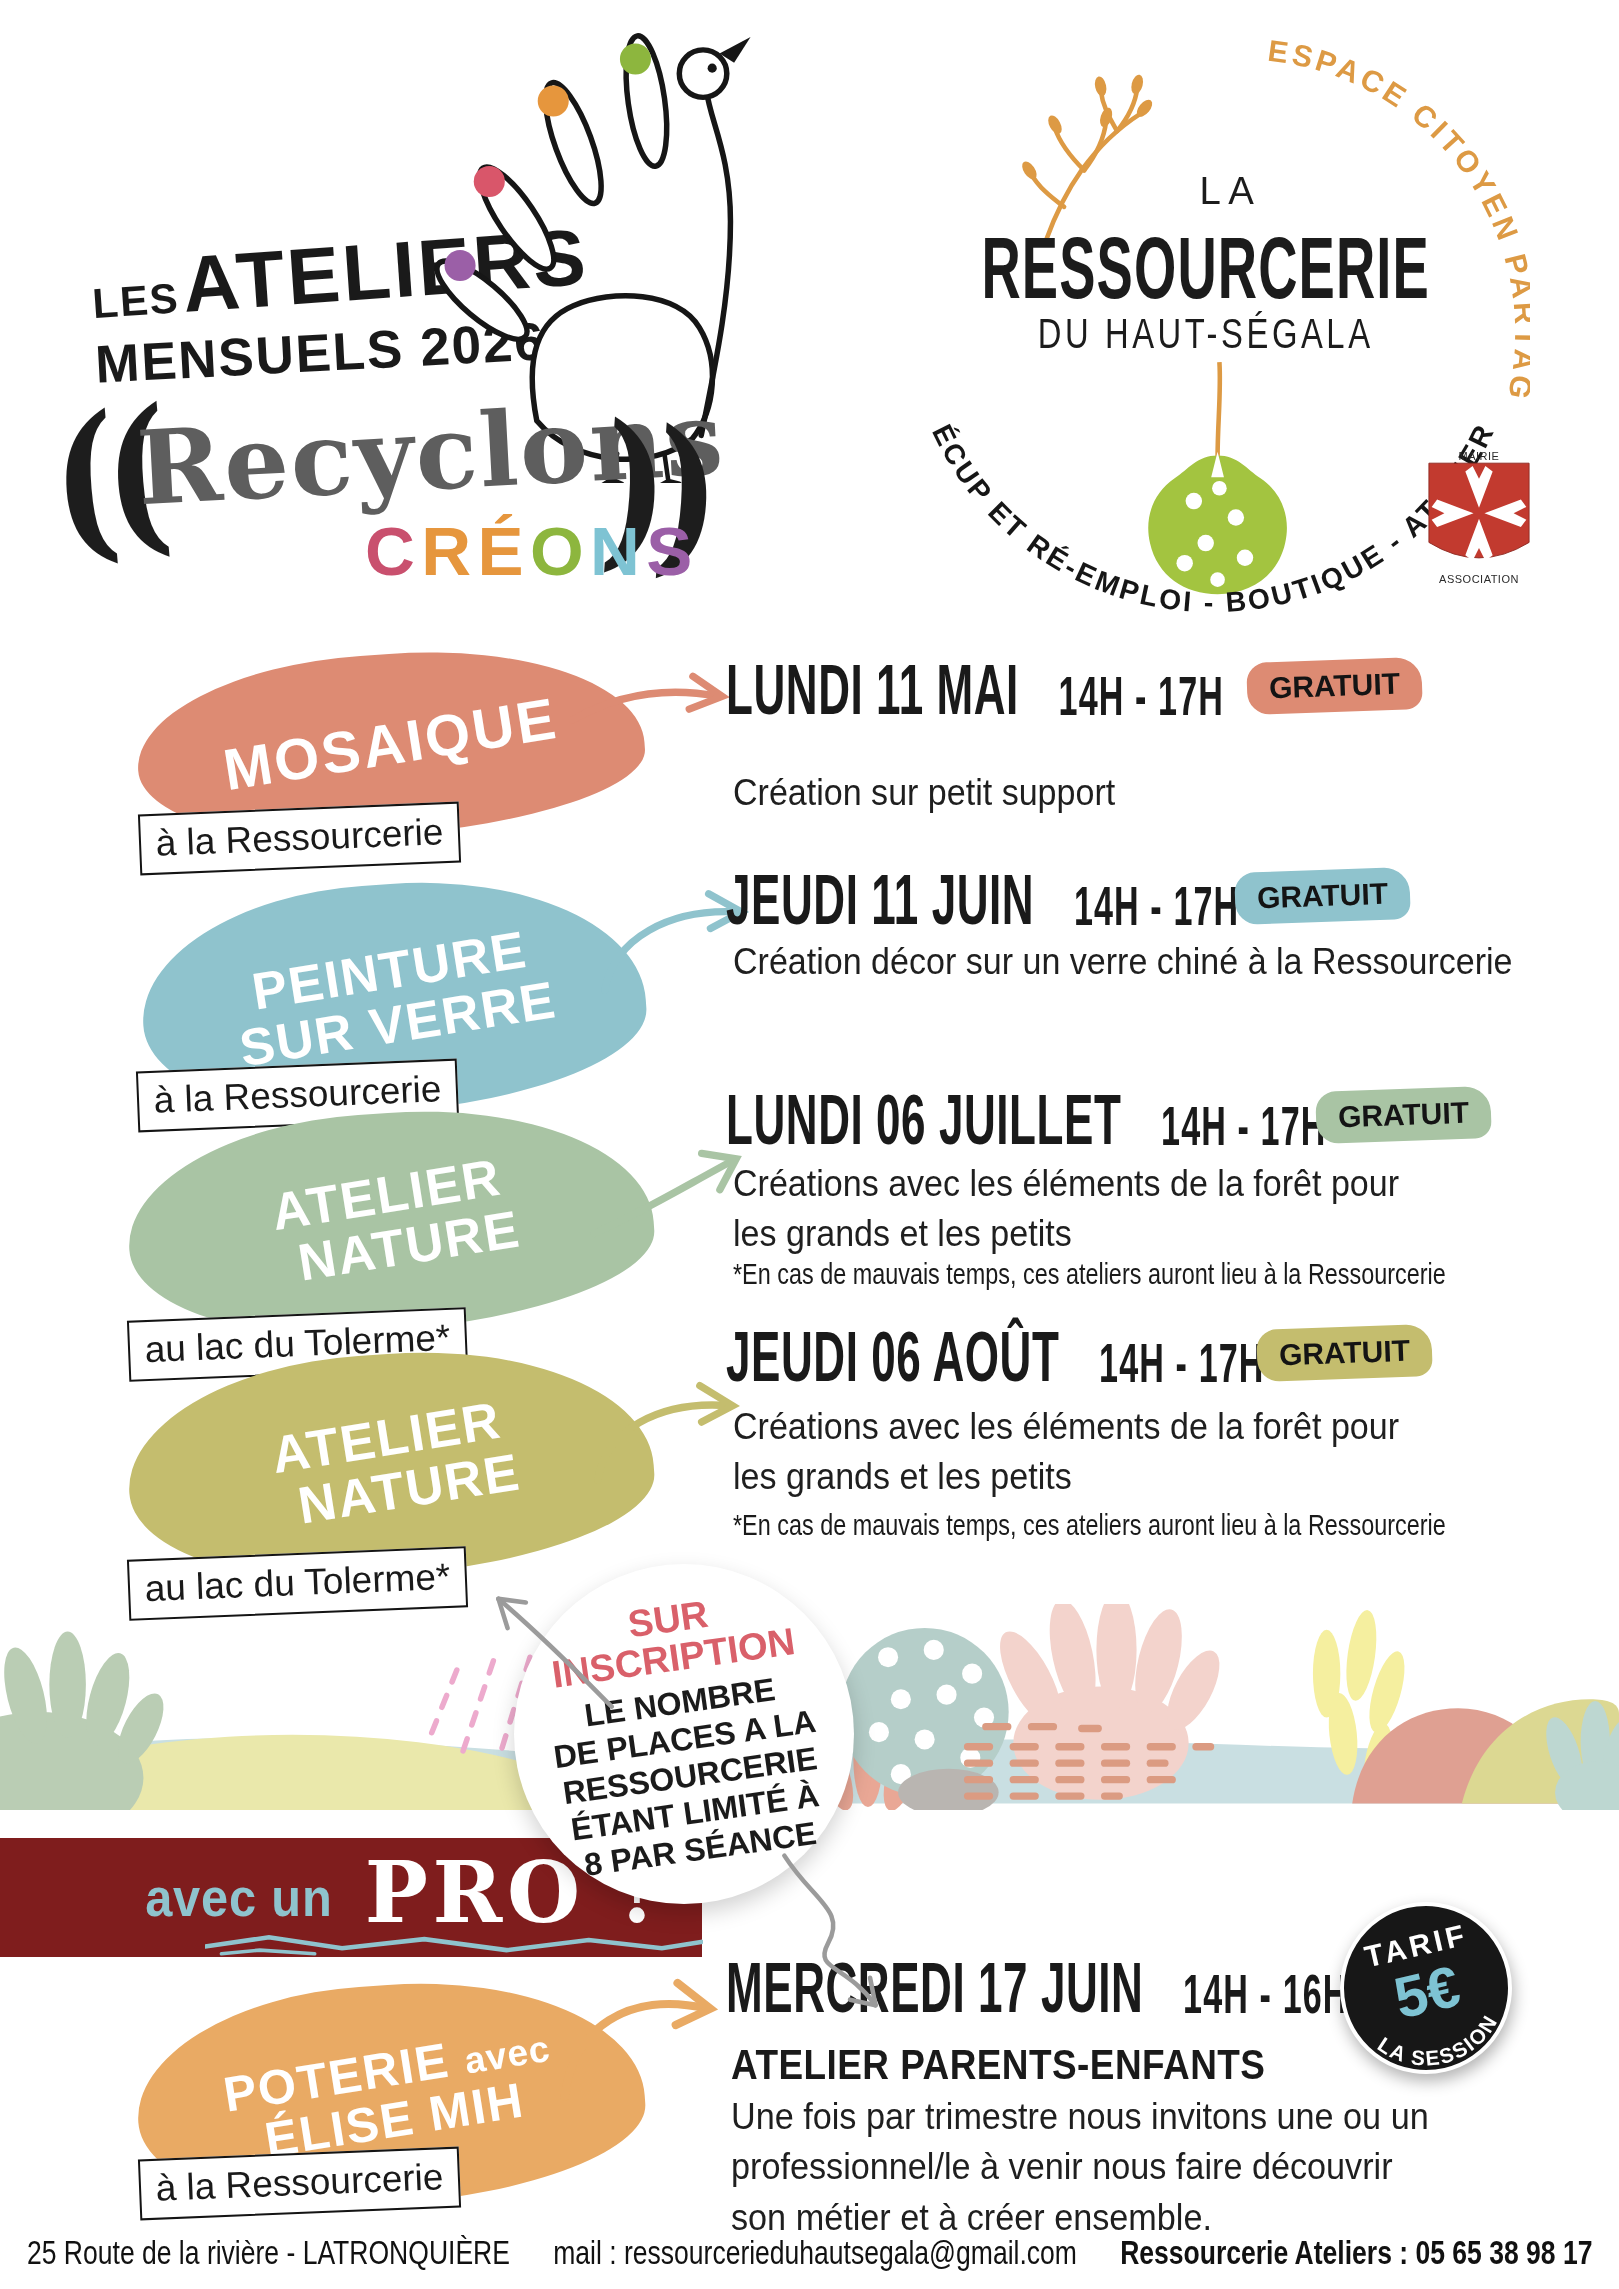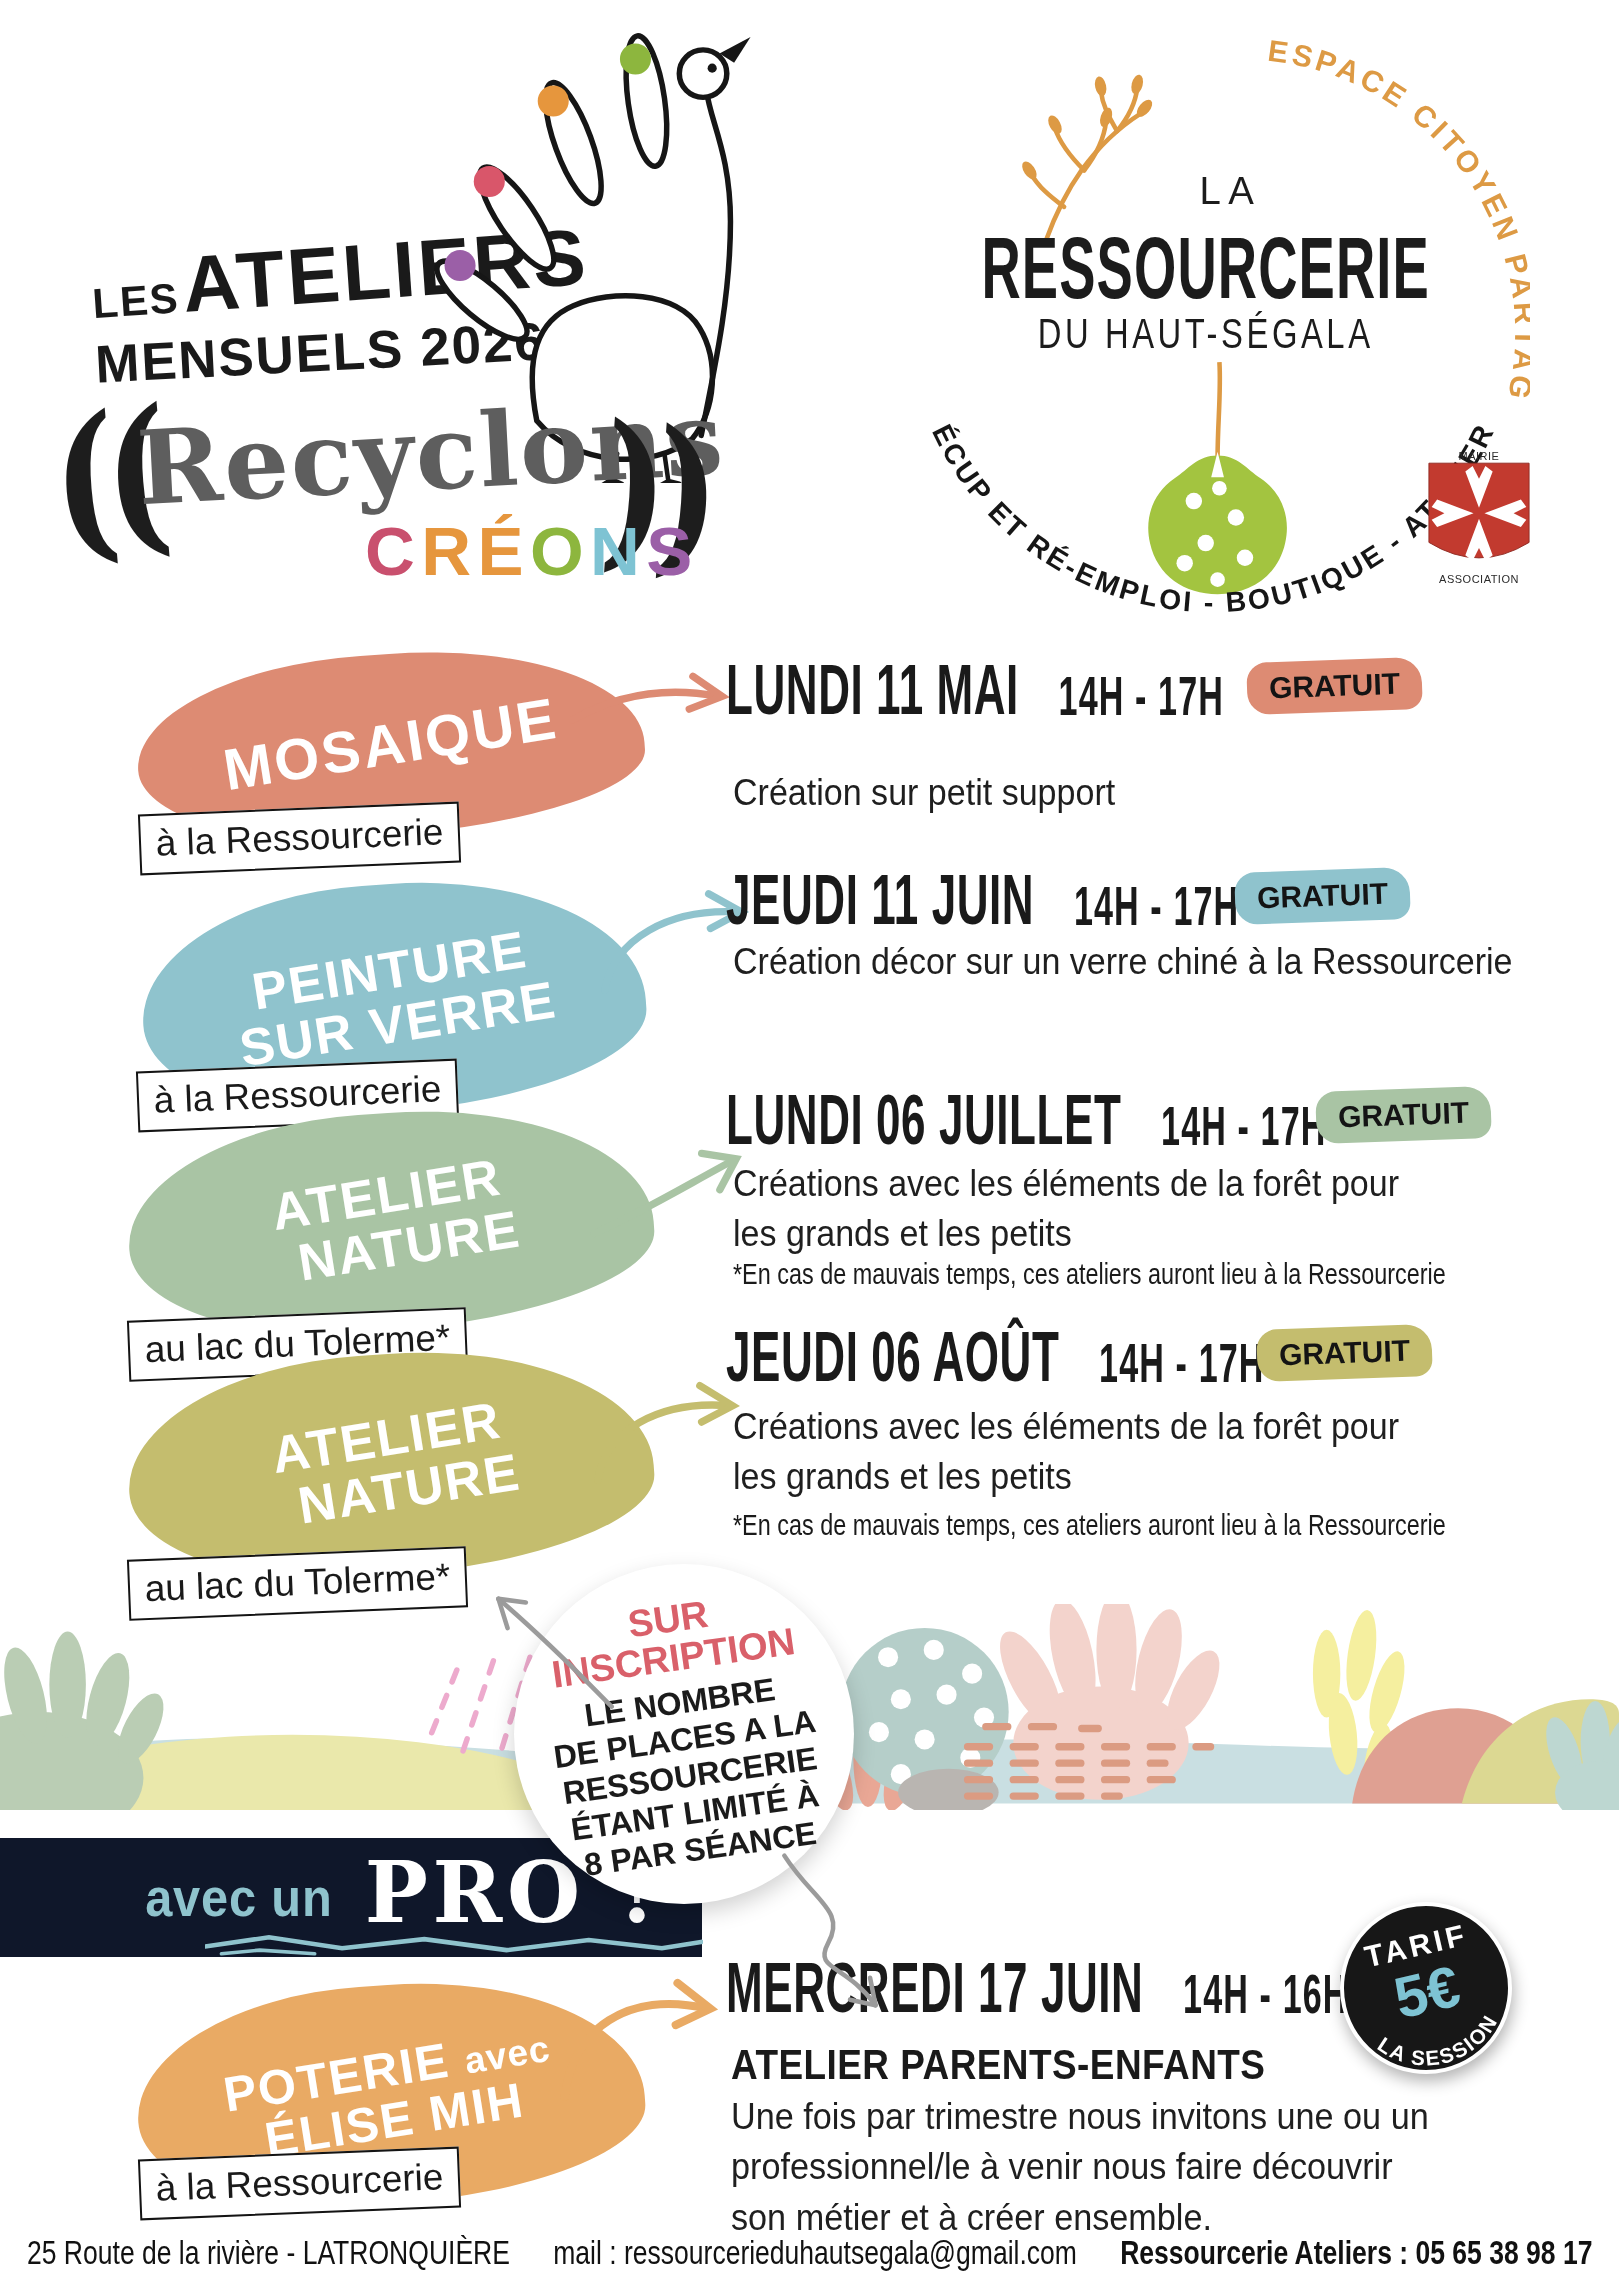--- a/index.html
+++ b/index.html
@@ -95,21 +95,21 @@
 
   
   .circle{left:514px;top:1564px;width:340px;height:340px;border-radius:50%;background:#fff;
           box-shadow:0 9.1px 22px rgba(0,0,0,.18);display:flex;align-items:center;justify-content:center;
           text-align:center;z-index:5;}
   .circle-inner{transform:rotate(-8deg);}
   .ins-red{color:#d9606a;font-weight:700;font-size:38px;line-height:1.02;}
   .ins-black{color:#1b1b1b;font-weight:600;font-size:32px;line-height:1.16;margin-top:7.3px;}
 
   
-  .probanner{left:0;top:1838px;width:702px;height:119px;background:#0f172a;z-index:4;
+  .probanner{left:0;top:1838px;width:702px;height:119px;background:#7f1d1d;z-index:4;
              display:flex;align-items:center;justify-content:flex-end;gap:24px;padding-right:42px;box-sizing:border-box;}
   .avecun{color:#8fc3cd;font-size:53px;font-weight:600;letter-spacing:0.9px;transform:scaleX(.92);}
   .proword{color:#fff;font-family:"DejaVu Serif",serif;font-weight:700;font-size:84px;letter-spacing:4.6px;
            margin-top:-9.1px;}
   .zigzag{left:205px;top:1930px;z-index:5;}
 
   
   .prosub{left:731px;top:2041px;font-size:42px;font-weight:700;white-space:nowrap;
           transform:scaleX(.88);transform-origin:left top;letter-spacing:0.5px;}
   .probody{left:731px;top:2092px;font-size:36px;line-height:1.4;white-space:nowrap;

